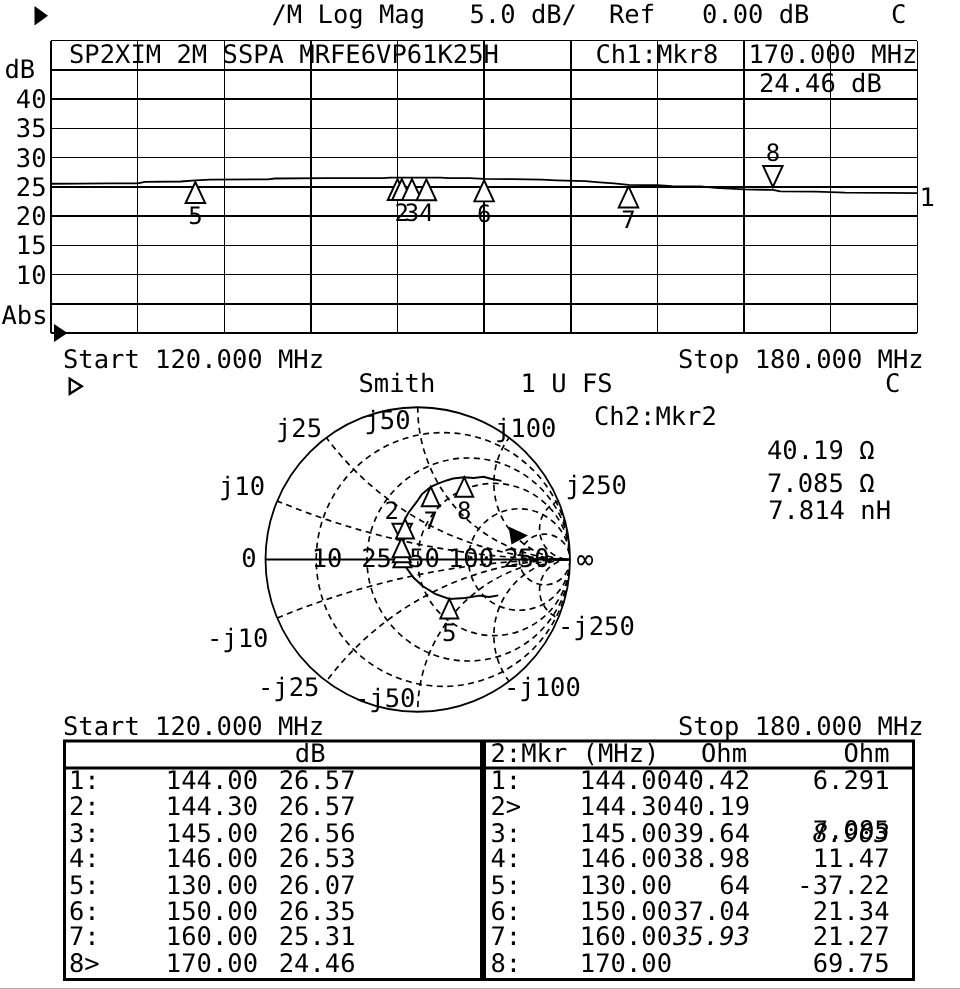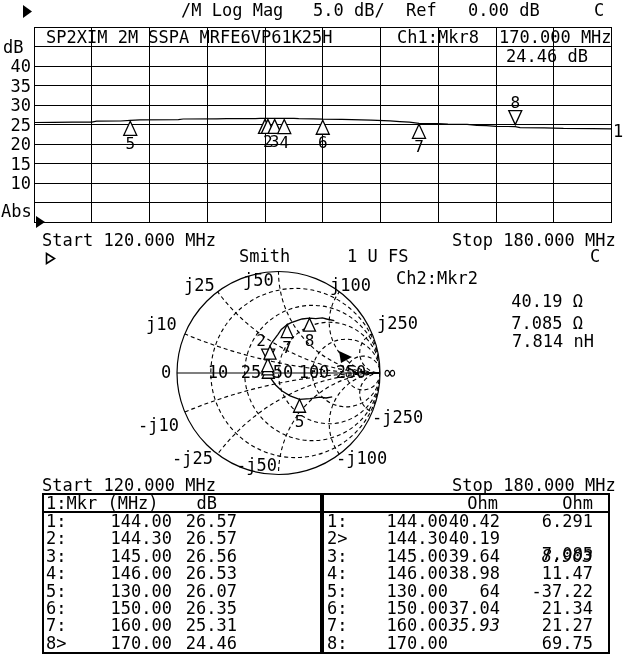--- a/index.html
+++ b/index.html
@@ -170,21 +170,20 @@
   <span class="pos" style="left:396px;top:270px">Ch2:Mkr2</span>
   <span class="ra" style="right:57px;top:293px">40.19 Ω</span>
   <span class="ra" style="right:57px;top:315px">7.085 Ω</span>
   <span class="ra" style="right:46px;top:333px">7.814 nH</span>
 
   <span class="pos" style="left:42px;top:477px">Start 120.000 MHz</span>
   <span class="pos" style="left:452px;top:477px">Stop 180.000 MHz</span>
 
   <div class="mtable" id="table1" style="left:42px;top:493px;width:280px;height:161px;border-right-width:2px">
     <div class="mt-head">
-      <span class="cell" style="left:2px">1:Mkr (MHz)</span>
       <span class="cell" style="right:103px">dB</span>
     </div>
     <div class="mt-rows" id="t1rows">
         <div class="mrow">
           <span class="cell" style="left: 2px;">1:</span>
           <span class="cell" style="right: 148px;">144.00</span>
           <span class="cell" style="right: 83px;">26.57</span>
         </div>
         <div class="mrow">
           <span class="cell" style="left: 2px;">2:</span>
@@ -219,20 +218,21 @@
         <div class="mrow">
           <span class="cell" style="left: 2px;">8&gt;</span>
           <span class="cell" style="right: 148px;">170.00</span>
           <span class="cell" style="right: 83px;">24.46</span>
         </div>
       </div>
   </div>
 
   <div class="mtable" id="table2" style="left:322px;top:493px;width:288px;height:161px;border-left-width:2px">
     <div class="mt-head">
+      <span class="cell" style="left:3px">2:Mkr (MHz)</span>
       <span class="cell" style="right:110px">Ohm</span>
       <span class="cell" style="right:15px">Ohm</span>
     </div>
     <div class="mt-rows" id="t2rows">
         <div class="mrow">
           <span class="cell" style="left: 3px;">1:</span>
           <span class="cell" style="right: 160px;">144.00</span>
           <span class="cell" style="right: 108px;">40.42</span>
           <span class="cell" style="right: 15px;">6.291</span>
         </div>

